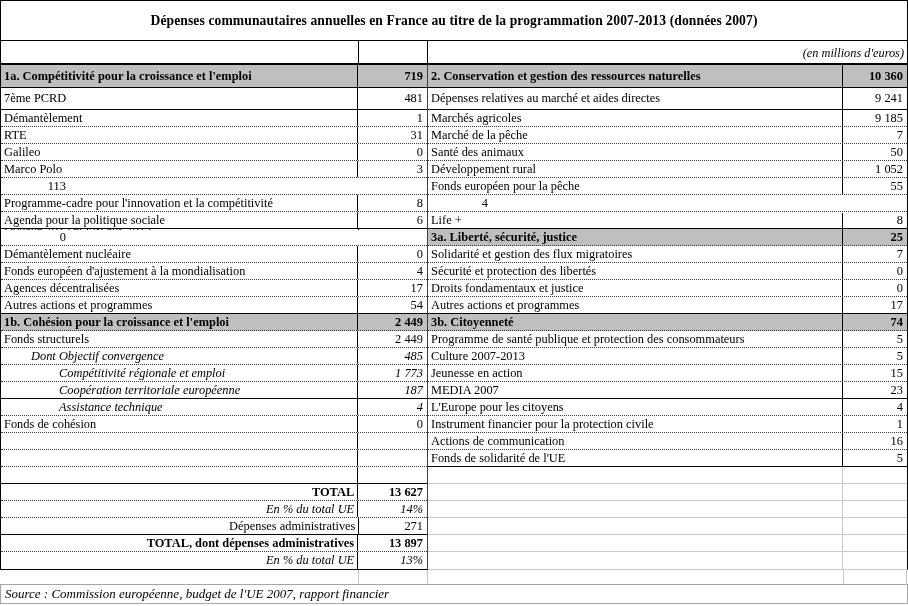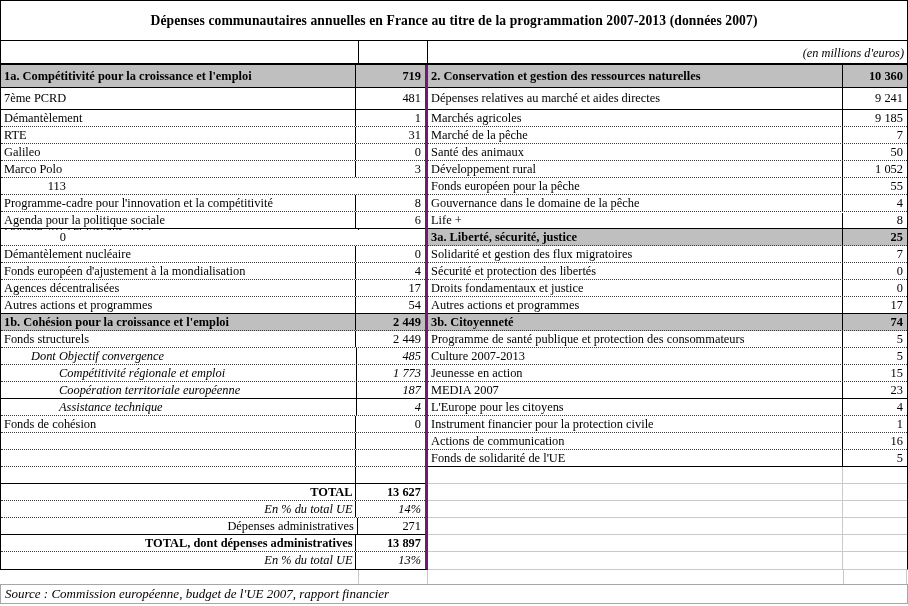--- a/index.html
+++ b/index.html
@@ -28,21 +28,21 @@
     display:flex;
   }
   .sub-c1 { width:358px; border-right:1px solid #000; }
   .sub-c2 { width:69px;  border-right:1px solid #000; }
   .sub-c3 { flex:1; display:flex; align-items:flex-end; justify-content:flex-end;
             padding:0 3px 2px 0; font-style:italic; font-size:12.3px; }
 
   
   .body-row { display:flex; width:908px; border-top:2px solid #000; }
   .data-table { }
-  .data-table.left  { width:428px; border-left:1px solid #000; border-right:3px solid #701a75; border-bottom:1px solid #000; }
+  .data-table.left  { width:428px; border-left:1px solid #000; border-right:1px solid #701a75; border-bottom:1px solid #000; }
   .data-table.right { width:480px; border-right:1px solid #000; border-bottom:1px solid var(--grid-light); }
 
   .row { display:flex; width:100%; }
   .row .cl { overflow:hidden; white-space:nowrap; padding-left:3px;
              border-right:1px solid #000; font-size:12.4px; display:flex; align-items:center; }
   .row .cv { text-align:right; padding-right:4px; font-size:12.4px;
              display:flex; align-items:center; justify-content:flex-end; }
   .left  .cl { width:358px; } .left  .cv { width:69px; }
   .right .cl { width:415px; } .right .cv { width:64px; }
 
@@ -236,21 +236,20 @@
         </div>
         <div class="row st-normal b-d" style="height: 17px;">
           <div class="cl">Développement rural</div>
           <div class="cv">1 052</div>
         </div>
         <div class="row st-normal b-d" style="height: 17px;">
           <div class="cl">Fonds européen pour la pêche</div>
           <div class="cv">55</div>
         </div>
         <div class="row st-normal b-d" style="height: 17px;">
-          <div class="cl">Gouvernance dans le domaine de la pêche</div>
           <div class="cv">4</div>
         </div>
         <div class="row st-normal b-s" style="height: 17px; align-items: flex-end;">
           <div class="cl">Life +</div>
           <div class="cv">8</div>
         </div>
         <div class="row st-header b-d" style="height: 17px;">
           <div class="cl">3a. Liberté, sécurité, justice</div>
           <div class="cv">25</div>
         </div>

